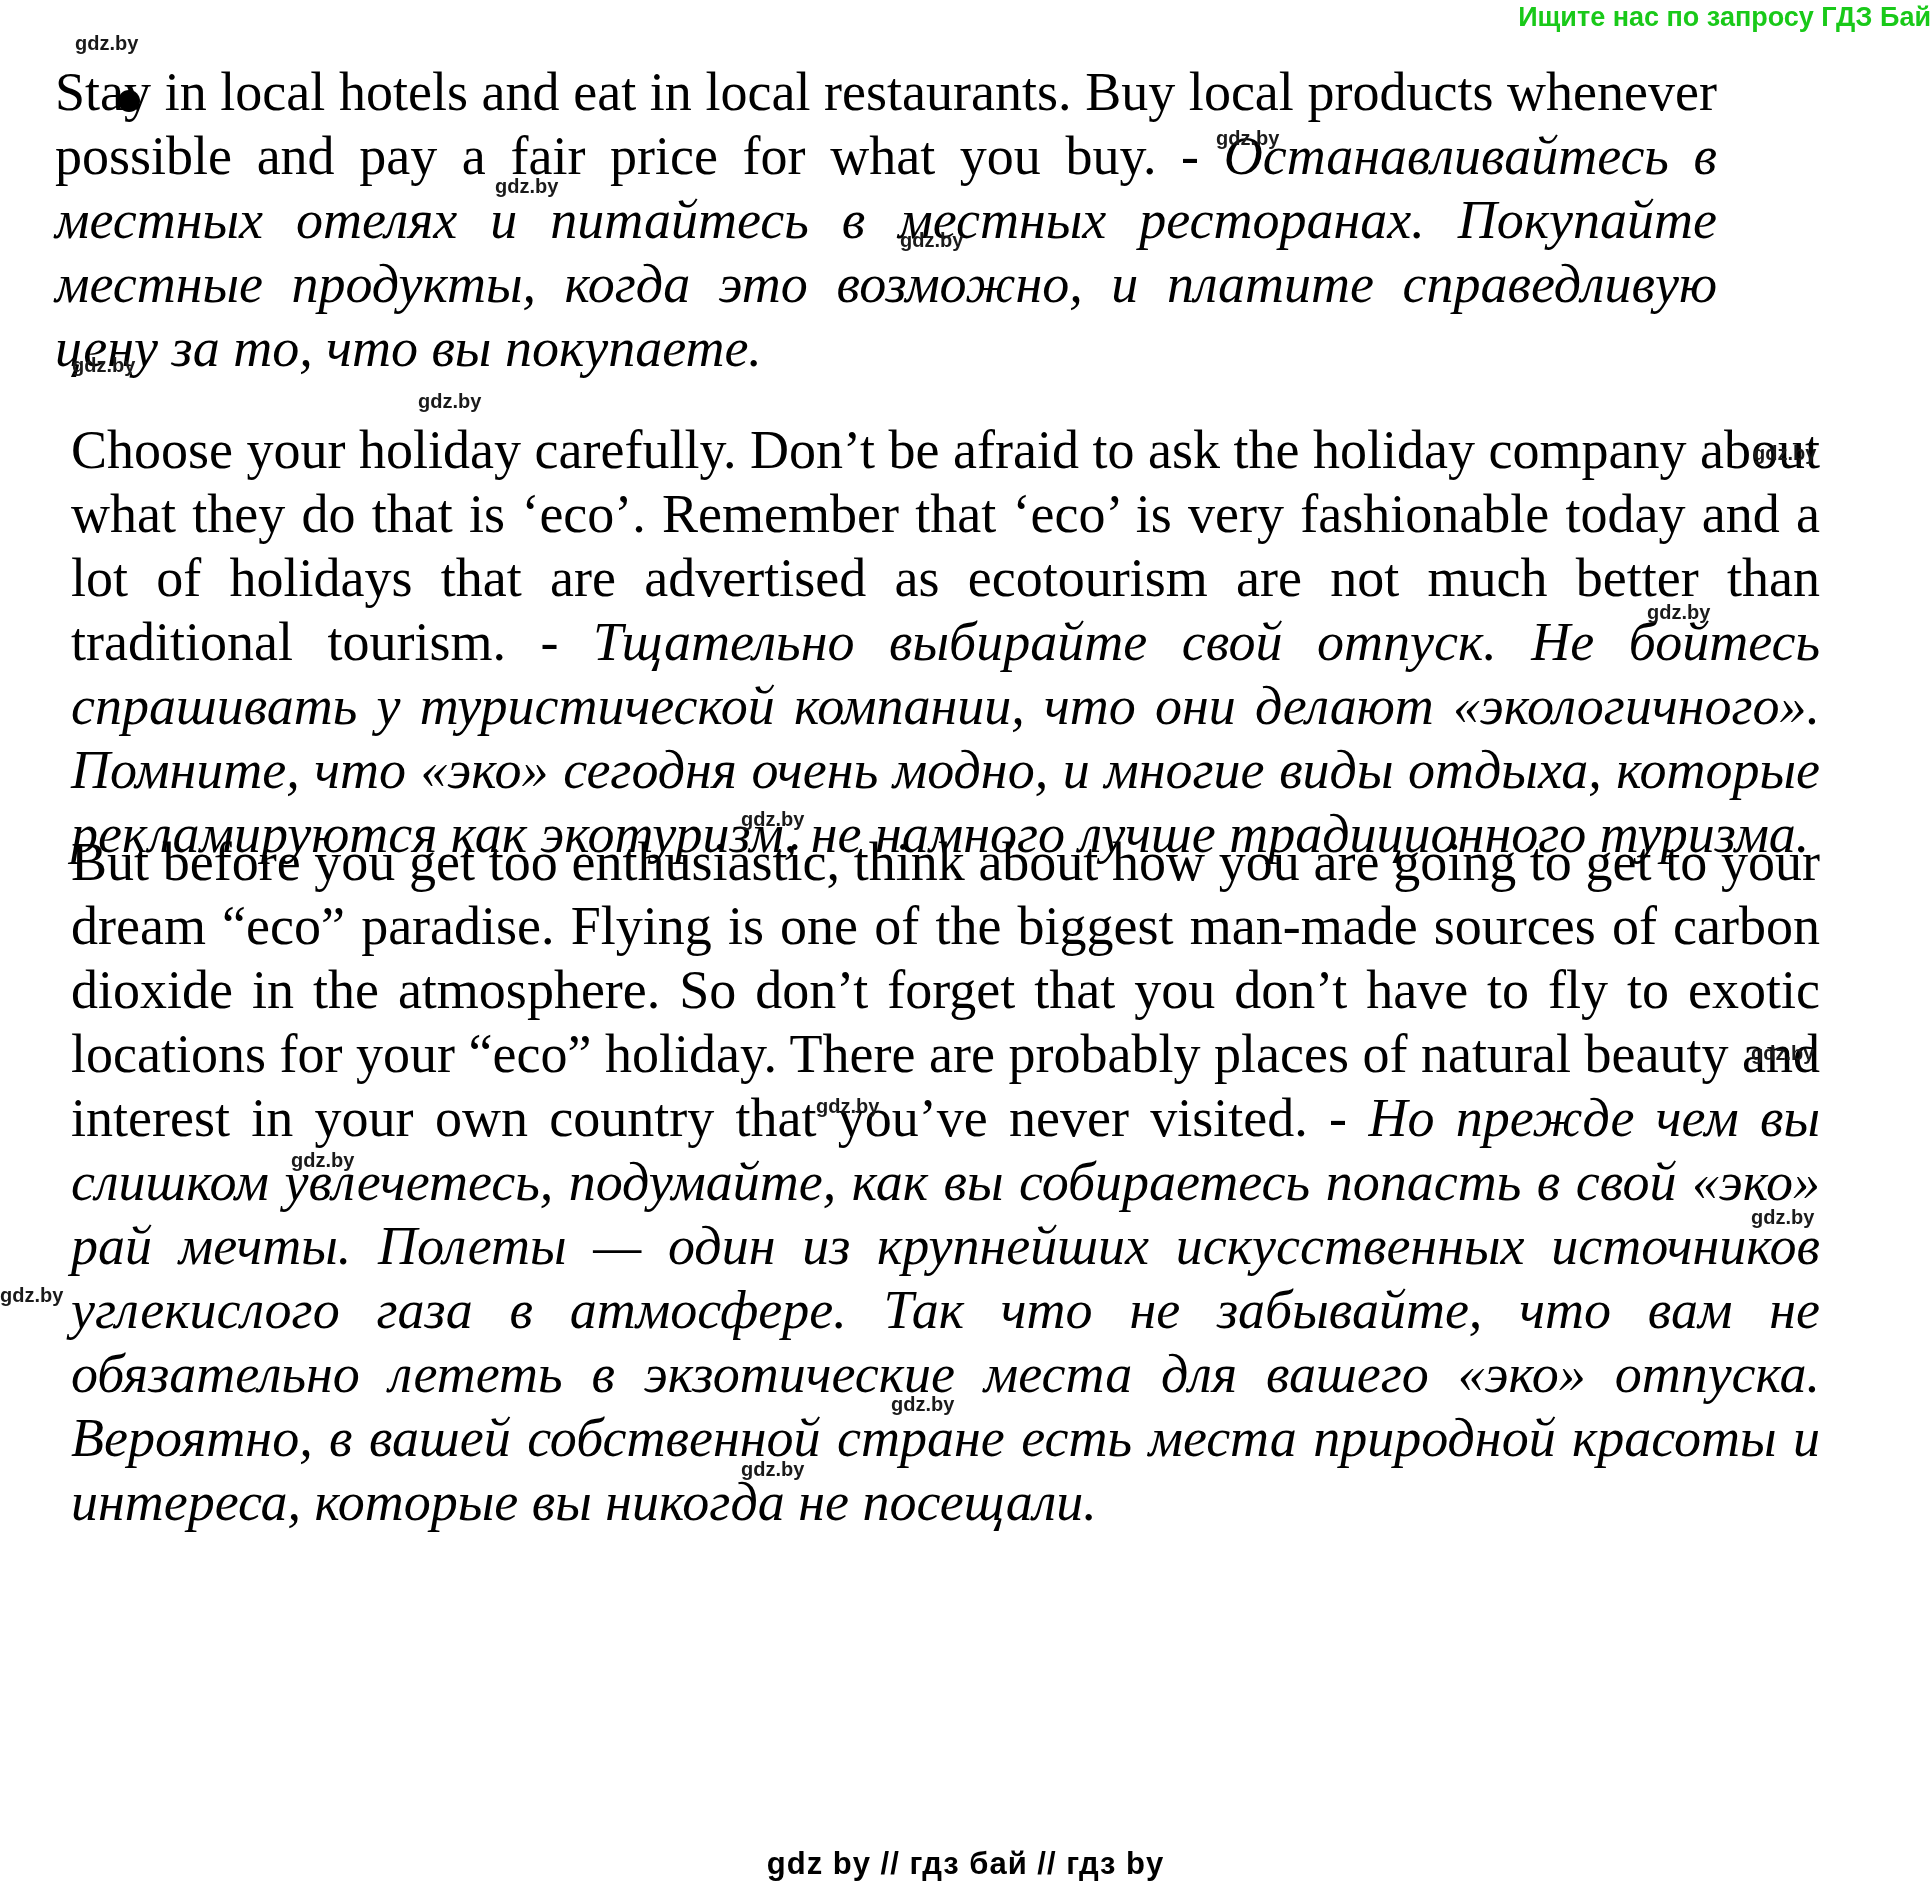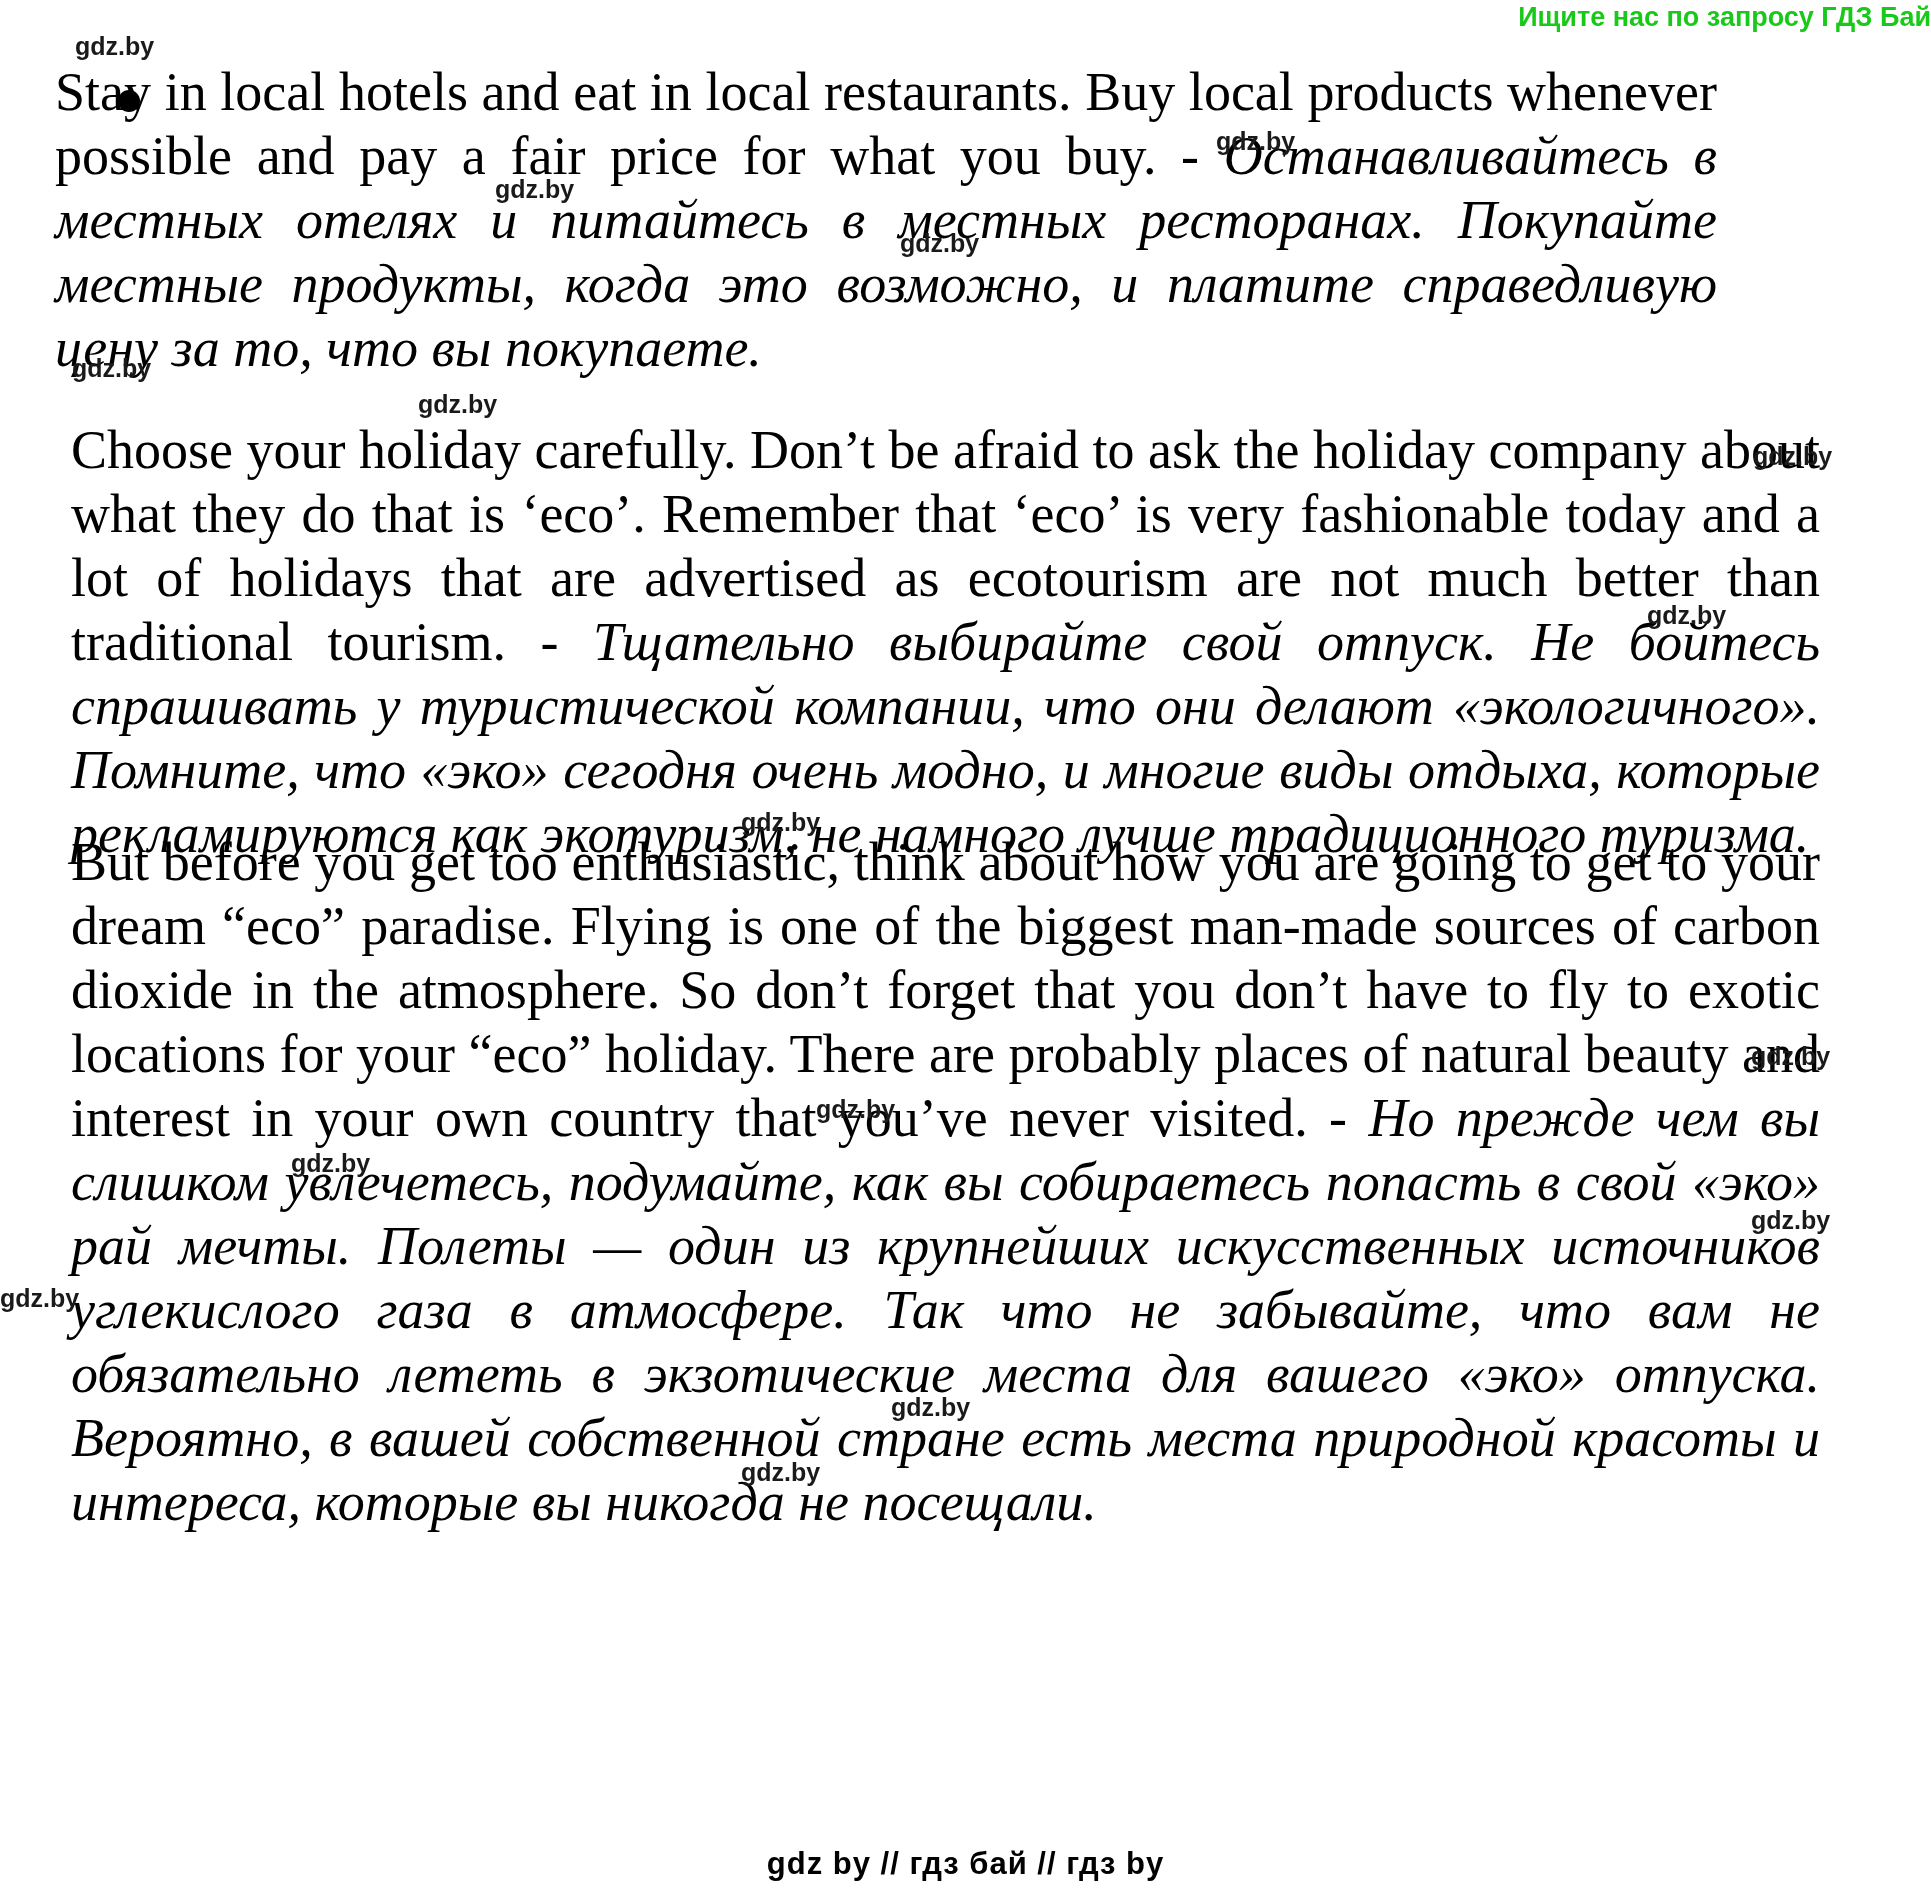--- a/index.html
+++ b/index.html
@@ -80,21 +80,21 @@
   }
   .bullet-body .ru { font-style: italic; }
 
   
   .just { text-align: justify; text-align-last: left; }
 
   
   .wm {
     position: absolute;
     font-family: "Liberation Sans", "DejaVu Sans", sans-serif;
-    font-size: 25px;
+    font-size: 20px;
     font-weight: 700;
     color: #1a1a1a;
     white-space: nowrap;
     pointer-events: none;
   }
 
   
   .footer {
     position: absolute;
     left: 0;

